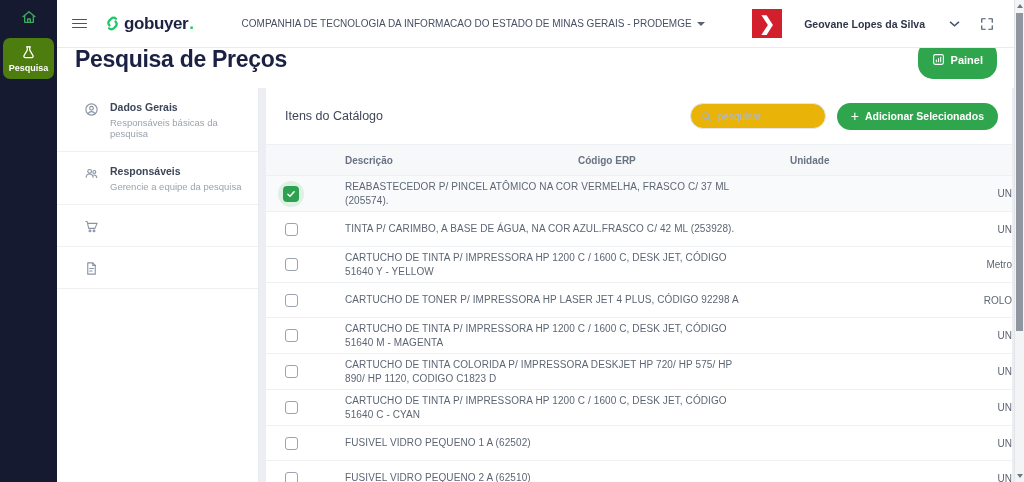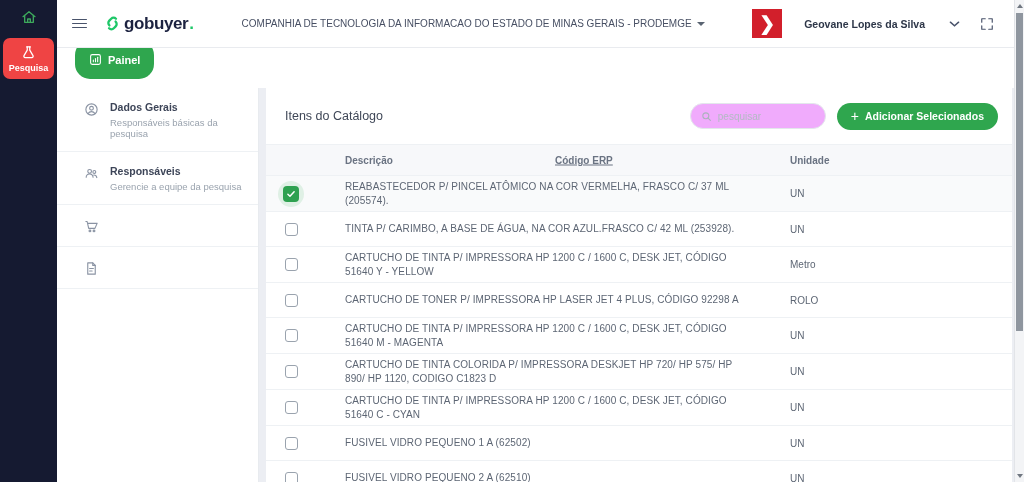--- a/index.html
+++ b/index.html
@@ -2,21 +2,21 @@
 <html><head>
 <meta charset="utf-8">
 <style>
   * { margin:0; padding:0; box-sizing:border-box; }
   html,body { width:1024px; height:482px; overflow:hidden; }
   body { font-family:"Liberation Sans", sans-serif; background:#eceef3; position:relative; }
 
   
   .rail { position:absolute; left:0; top:0; width:57px; height:482px; background:#151a31; z-index:5; }
   .rail-home { display:flex; justify-content:center; padding-top:9px; }
-  .rail-item { margin:13px 3px 0 3px; background:#ef4444; border-radius:7px; padding:7px 18px 6px;
+  .rail-item { margin:13px 3px 0 3px; background:#4d7c0f; border-radius:7px; padding:7px 18px 6px;
                display:flex; flex-direction:column; align-items:center; gap:3px; cursor:pointer; }
   .rail-item span.lbl { color:#fff; font-size:9px; font-weight:bold; }
 
   
   .topbar { position:absolute; left:57px; right:10px; top:0; height:48px; background:#fff;
             border-bottom:1px solid #e9ebef; display:flex; align-items:center; z-index:4; }
   .burger { width:15px; margin-left:15px; cursor:pointer; }
   .burger i { display:block; height:1.5px; background:#49536b; margin:2.6px 0; border-radius:1px; }
   .logo { display:flex; align-items:center; margin-left:17px; gap:3px; }
   .logo-text { font-size:17px; font-weight:800; color:#1c2240; letter-spacing:-0.4px; }
@@ -44,45 +44,45 @@
   .nav-item { display:flex; gap:11px; padding:13px 10px 12px 27px; border-bottom:1px solid #eef1f4; cursor:pointer; }
   .nav-item .nico { flex:0 0 auto; margin-top:1px; display:flex; }
   .nav-title { font-size:10.5px; font-weight:bold; color:#3d4558; }
   .nav-sub { font-size:9.5px; color:#9aa3ae; margin-top:4px; }
 
   
   .maincard { position:absolute; left:266px; top:88px; right:12px; height:420px; background:#fff; z-index:2; }
   .card-head { height:56px; display:flex; align-items:center; padding:0 14px 0 19px; }
   .card-title { font-size:12.5px; color:#3f4757; flex:1; }
   .search-pill { display:flex; align-items:center; gap:6px; width:136px; height:26px; border:1px solid #e3e7ec;
-                 border-radius:15px; background:#f0abfc; padding:0 10px; margin-right:11px; }
+                 border-radius:15px; background:#eab308; padding:0 10px; margin-right:11px; }
   .search-pill input { border:none; outline:none; width:100%; font-size:10px; color:#4a5160;
                        font-family:inherit; background:transparent; }
   .search-pill input::placeholder { color:#b3bac4; }
   .btn-add { height:27px; border-radius:15px; font-size:10.5px; }
   .plus { font-size:14px; font-weight:normal; margin-top:-1px; }
 
   .thead { position:relative; height:32px; background:#f7f8fa; border-top:1px solid #eef1f4;
            border-bottom:1px solid #eef1f4; display:grid; grid-template-columns:50px 474px 1fr;
            align-items:center; font-size:10px; font-weight:bold; color:#6a7382; }
   .th-desc { grid-column:2; padding-left:29px; }
-  .th-erp  { position:absolute; left:289px; top:50%; transform:translateY(-50%);text-decoration:underline; }
+  .th-erp  { position:absolute; left:312px; top:50%; transform:translateY(-50%); }
   .th-unit { grid-column:3; }
 
   .trow { display:grid; grid-template-columns:50px 474px 1fr; align-items:center;
           border-bottom:1px solid #eef1f4; min-height:35px; padding:4px 0; }
   .trow.selected { background:#f9fafb; }
   .cell-cb { display:flex; justify-content:center; }
   .cb { width:13px; height:13px; border:1.5px solid #9aa3ae; border-radius:3px; background:#fff; cursor:pointer; }
   .cb-halo { width:26px; height:26px; border-radius:50%; background:#dff0e5; display:flex;
              align-items:center; justify-content:center; cursor:pointer; }
   .cb-on { width:16px; height:16px; background:#2ea150; border-radius:4px; display:flex;
            align-items:center; justify-content:center; }
   .cell-desc { padding:0 50px 0 29px; font-size:10px; color:#5d6674; line-height:1.35; letter-spacing:0.1px; }
-  .cell-unit { font-size:10px; color:#5d6674; }
+  .cell-unit { font-size:10px; color:#5d6674;text-align:right; }
 
   
   .sbar { position:absolute; right:0; top:0; width:10px; height:482px; background:#f3f4f6;
           border-left:1px solid #e2e4e8; z-index:9; }
   .sbar .thumb { position:absolute; left:1px; right:1px; top:13px; height:318px; background:#8f969f; cursor:pointer; }
   .sbar .arr-up { position:absolute; top:4px; left:2px; width:0; height:0; border-left:3px solid transparent;
                   border-right:3px solid transparent; border-bottom:4px solid #707781; cursor:pointer; }
   .sbar .arr-dn { position:absolute; bottom:4px; left:2px; width:0; height:0; border-left:3px solid transparent;
                   border-right:3px solid transparent; border-top:4px solid #707781; cursor:pointer; }
 
@@ -144,20 +144,21 @@
       <path d="M9 3H3v6"></path>
         <path d="M3 3l6 6" opacity="0"></path>
         <path d="M15 3h6v6"></path>
         <path d="M9 21H3v-6"></path>
         <path d="M15 21h6v-6"></path>
     </svg>
   </span>
 </div>
 
 <div class="titlebar">
+  <span class="page-title">Pesquisa de Preços</span>
   <button class="btn-green">
     <span>
       <svg width="13" height="13" viewBox="0 0 24 24" fill="none" stroke="#ffffff" stroke-width="2" stroke-linecap="round">
         <rect x="3" y="3" width="18" height="18" rx="3"></rect>
           <path d="M8 16v-3"></path>
           <path d="M12 16v-6"></path>
           <path d="M16 16V8"></path>
       </svg>
     </span>
     <span>Painel</span>

